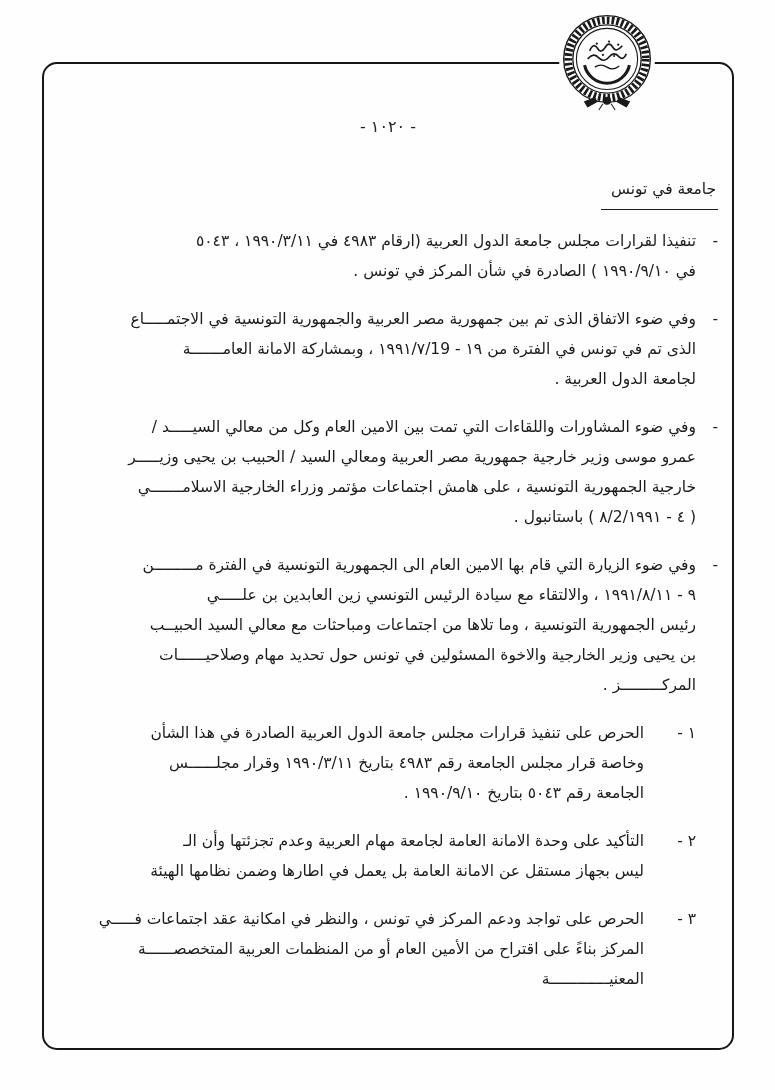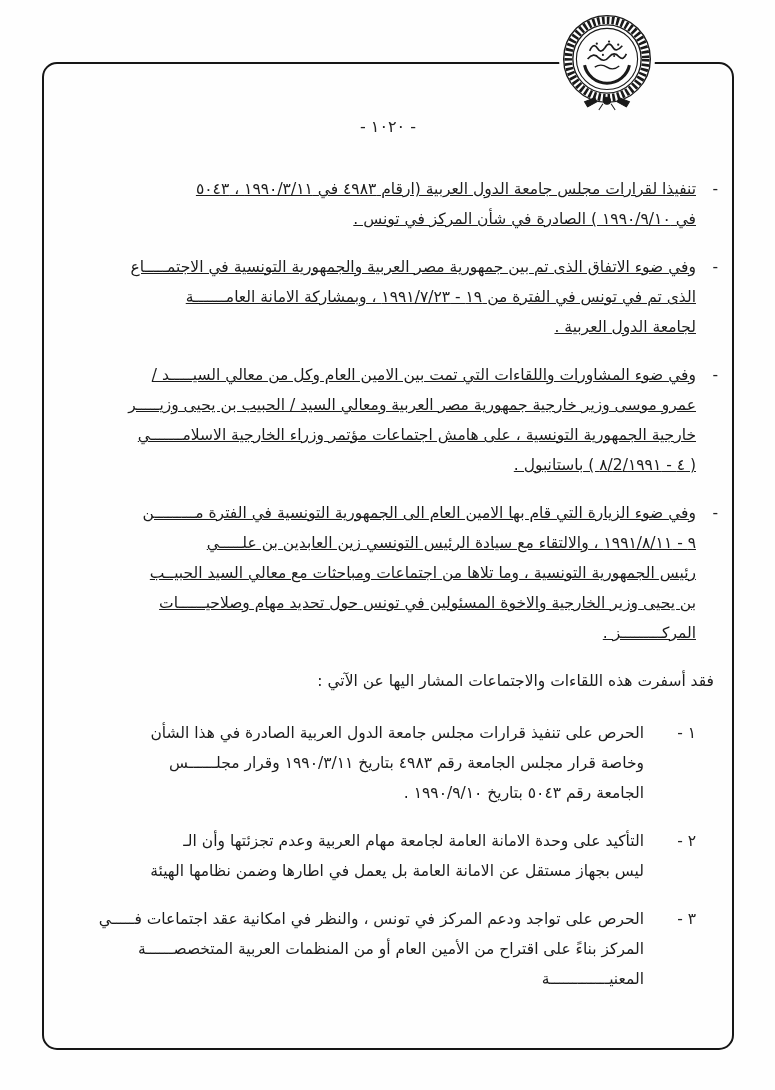--- a/index.html
+++ b/index.html
@@ -18,21 +18,21 @@
   }
   .page-number{
     text-align:center;letter-spacing:3px;font-size:16px;margin-bottom:32px;color:#222;
   }
   .doc-header{margin-bottom:16px;}
   .doc-header span{
     display:inline-block;border-bottom:1.6px solid #1b1b1b;padding:0 2px 5px 10px;
   }
   .bullet,.nitem{display:flex;margin-bottom:18px;}
   .bullet-marker{flex:none;width:22px;color:#222;}
-  .bullet-text{flex:1;white-space:pre-wrap;text-decoration:underline;}
+  .bullet-text{flex:1;white-space:pre-wrap;}
   .nlist{padding-right:22px;}
   .nitem-marker{flex:none;width:36px;letter-spacing:4px;color:#222;}
   .nitem-text{flex:1;white-space:pre-wrap;margin-right:16px;}
   .intro{margin:4px 4px 22px 0;}
 </style>
 </head>
 <body>
 
 <div class="sheet">
 
@@ -64,51 +64,53 @@
         <circle cx="50" cy="89" r="3.4"></circle>
         <path d="M46 92 l-4 6 M54 92 l4 6" fill="none"></path>
       </g>
     </svg>
   </div>
 
   <div class="content">
 
     <div class="page-number">- ١٠٢٠ -</div>
 
+    <div class="doc-header">
+      <span>جامعة في تونس</span>
+    </div>
 
     <div>
       <div class="bullet">
         <span class="bullet-marker">-</span>
         <div class="bullet-text">تنفيذا لقرارات مجلس جامعة الدول العربية (ارقام ٤٩٨٣ في ١٩٩٠/٣/١١ ، ٥٠٤٣
 في ١٩٩٠/٩/١٠ ) الصادرة في شأن المركز في تونس .</div>
       </div>
       <div class="bullet">
         <span class="bullet-marker">-</span>
         <div class="bullet-text">وفي ضوء الاتفاق الذى تم بين جمهورية مصر العربية والجمهورية التونسية في الاجتمـــــاع
-الذى تم في تونس في الفترة من ١٩ - ١٩٩١/٧/٢٣ ، وبمشاركة الامانة العامـــــــة
+الذى تم في تونس في الفترة من ١٩ - ١٩٩١/٧/19 ، وبمشاركة الامانة العامـــــــة
 لجامعة الدول العربية .</div>
       </div>
       <div class="bullet">
         <span class="bullet-marker">-</span>
         <div class="bullet-text">وفي ضوء المشاورات واللقاءات التي تمت بين الامين العام وكل من معالي السيـــــد /
 عمرو موسى وزير خارجية جمهورية مصر العربية ومعالي السيد / الحبيب بن يحيى وزيـــــر
 خارجية الجمهورية التونسية ، على هامش اجتماعات مؤتمر وزراء الخارجية الاسلامـــــــي
 ( ٤ - ١٩٩١/2/٨ ) باستانبول .</div>
       </div>
       <div class="bullet">
         <span class="bullet-marker">-</span>
         <div class="bullet-text">وفي ضوء الزيارة التي قام بها الامين العام الى الجمهورية التونسية في الفترة مـــــــــن
 ٩ - ١٩٩١/٨/١١ ، والالتقاء مع سيادة الرئيس التونسي زين العابدين بن علـــــي
 رئيس الجمهورية التونسية ، وما تلاها من اجتماعات ومباحثات مع معالي السيد الحبيــب
 بن يحيى وزير الخارجية والاخوة المسئولين في تونس حول تحديد مهام وصلاحيــــــات
 المركـــــــــز .</div>
       </div>
     </div>
 
-    <div class="intro">فقد أسفرت هذه اللقاءات والاجتماعات المشار اليها عن الآتي :</div>
 
     <div class="nlist">
       <div class="nitem">
         <span class="nitem-marker">١ -</span>
         <div class="nitem-text">الحرص على تنفيذ قرارات مجلس جامعة الدول العربية الصادرة في هذا الشأن
 وخاصة قرار مجلس الجامعة رقم ٤٩٨٣ بتاريخ ١٩٩٠/٣/١١ وقرار مجلــــــس
 الجامعة رقم ٥٠٤٣ بتاريخ ١٩٩٠/٩/١٠ .</div>
       </div>
       <div class="nitem">
         <span class="nitem-marker">٢ -</span>

